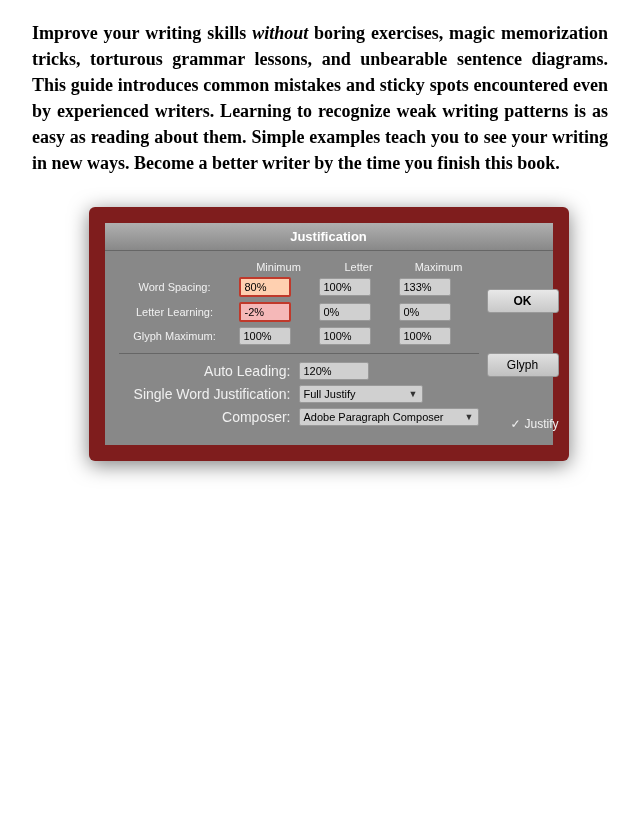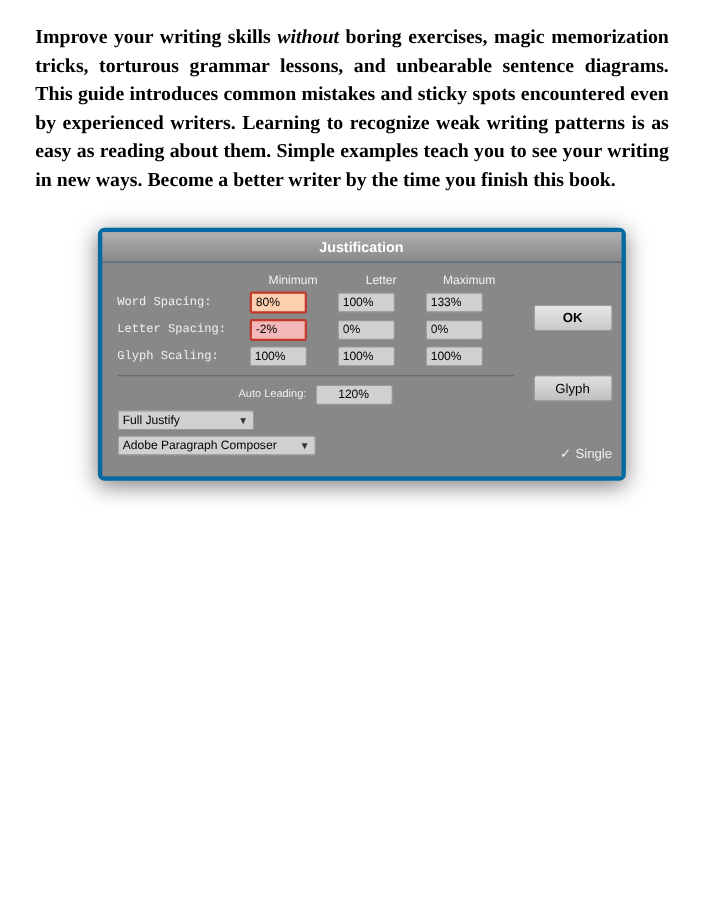--- a/index.html
+++ b/index.html
@@ -48,23 +48,23 @@
     }
 
     
     .dialog-area {
       margin-top: 30px;
       display: flex;
       justify-content: center;
     }
 
     .dialog {
-      background: #0369a1;
+      background: #7f1d1d;
       border-radius: 6px;
-      padding: 4px;
+      padding: 16px;
       width: 480px;
       box-shadow: 0 4px 20px rgba(0,0,0,0.5);
       overflow: hidden;
       margin-left: 17px;
     }
 
     .dialog-title-bar {
       background: linear-gradient(to bottom, #b0b0b0, #888);
       text-align: center;
       padding: 6px 10px;
@@ -72,21 +72,20 @@
       color: #fff;
       font-family: Arial, sans-serif;
       font-weight: bold;
       border-bottom: 1px solid #666;
     }
 
     .dialog-body {
       background: #888;
       padding: 10px 14px 14px 14px;
       display: flex;
-      gap: 10px;
     }
 
     .dialog-left {
       flex: 1;
     }
 
     .dialog-right {
       display: flex;
       flex-direction: column;
       gap: 6px;
@@ -118,22 +117,22 @@
     .field-row {
       display: grid;
       grid-template-columns: 120px 80px 80px 80px;
       align-items: center;
       margin-bottom: 5px;
     }
 
     .field-label {
       font-size: 11px;
       color: #f0f0f0;
-      font-family: Liberation Mono, monospace;
-      text-align: left;
+      font-family: Liberation Sans, sans-serif;
+      text-align: center;
       padding-right: 8px;
     }
 
     .field-input {
       background: #d0d0d0;
       border: 1px solid #999;
       border-radius: 2px;
       padding: 2px 4px;
       font-size: 11px;
       font-family: Arial, sans-serif;
@@ -161,37 +160,36 @@
 
     
     .single-row {
       display: grid;
       grid-template-columns: 180px auto;
       align-items: center;
       margin-bottom: 5px;
     }
 
     .single-label {
-      font-size: 10px;
+      font-size: 14px;
       color: #f0f0f0;
       font-family: Arial, sans-serif;
       text-align: right;
       padding-right: 8px;
     }
 
     .single-value {
       background: #d0d0d0;
       border: 1px solid #999;
       border-radius: 2px;
       padding: 2px 4px;
       font-size: 11px;
       font-family: Arial, sans-serif;
       color: #000;
       width: 70px;
-      text-align: center;
     }
 
     .select-field {
       background: #d0d0d0;
       border: 1px solid #999;
       border-radius: 2px;
       padding: 2px 4px;
       font-size: 11px;
       font-family: Arial, sans-serif;
       color: #000;
@@ -270,62 +268,64 @@
           </div>
 
           <div class="field-row">
             <div class="field-label">Word Spacing:</div>
             <input class="field-input highlighted" type="text" value="80%" style="">
             <input class="field-input" type="text" value="100%" style="">
             <input class="field-input" type="text" value="133%" style="">
           </div>
 
           <div class="field-row">
-            <div class="field-label">Letter Spacing:</div>
+            <div class="field-label">Letter Learning:</div>
             <input class="field-input highlighted-red" type="text" value="-2%" style="">
             <input class="field-input" type="text" value="0%" style="">
             <input class="field-input" type="text" value="0%" style="">
           </div>
 
           <div class="field-row">
-            <div class="field-label">Glyph Scaling:</div>
+            <div class="field-label">Glyph Maximum:</div>
             <input class="field-input" type="text" value="100%" style="">
             <input class="field-input" type="text" value="100%" style="">
             <input class="field-input" type="text" value="100%" style="">
           </div>
 
           <div class="dialog-sep"></div>
 
           <div class="single-row">
             <div class="single-label">Auto Leading:</div>
             <input class="single-value" type="text" value="120%" style="">
           </div>
 
           <div class="single-row">
+            <div class="single-label">Single Word Justification:</div>
             <div class="select-field">
               <span>Full Justify</span>
               <span class="select-arrow">▼</span>
             </div>
           </div>
 
           <div class="single-row">
+            <div class="single-label">Composer:</div>
             <div class="select-field select-wide">
               <span>Adobe Paragraph Composer</span>
               <span class="select-arrow">▼</span>
             </div>
           </div>
 
         </div>
 
         <div class="dialog-right">
           <button class="btn btn-ok">OK</button>
           <button class="btn">Glyph</button>
           <div class="preview-row">
             <span class="preview-check">✓</span>
-            <span>Single</span>
+            <span>Justify</span>
           </div>
         </div>
 
       </div>
     </div>
   </div>
 
 </div>
 
 </body></html>

